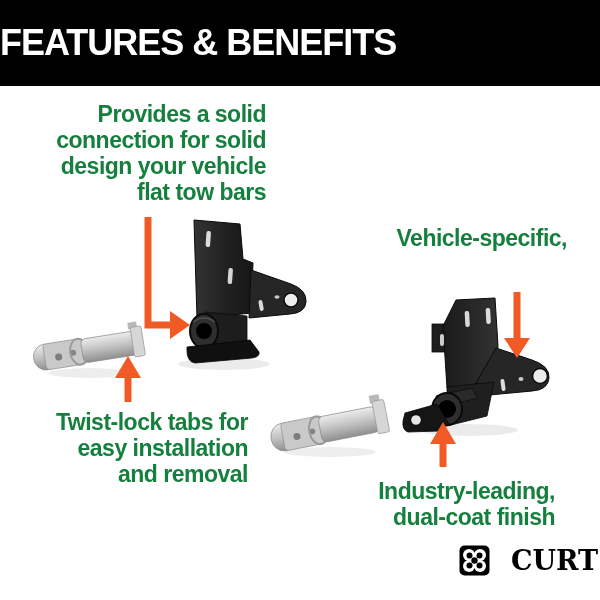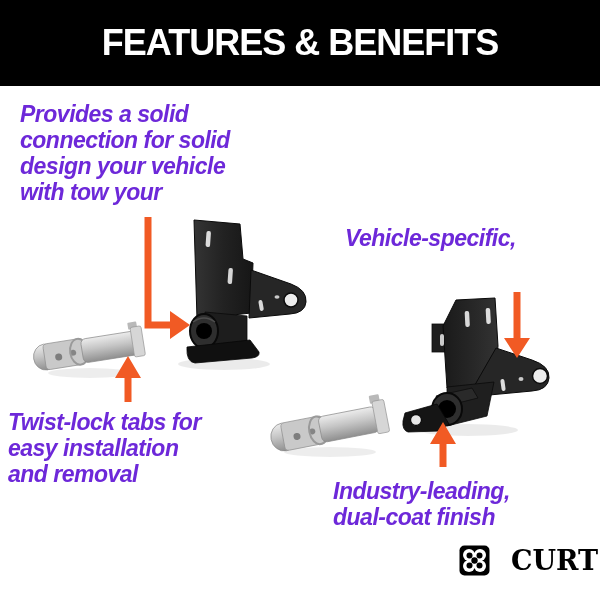--- a/index.html
+++ b/index.html
@@ -1,24 +1,24 @@
 <!DOCTYPE html>
 <html><head>
 <meta charset="utf-8">
 <style>
   html,body { margin:0; padding:0; background:#ffffff; }
   body { width:600px; height:600px; font-family:"Liberation Sans",sans-serif; }
   .stage { position:relative; width:600px; height:600px; background:#ffffff; overflow:hidden; }
 
   .header { position:absolute; top:0; left:0; width:600px; height:86px; background:#000000;
-            display:flex; align-items:center; justify-content:center; }
+            display:flex; align-items:center; }
   .title  { color:#ffffff; font-size:36px; font-weight:800; letter-spacing:-1px; white-space:nowrap; }
 
-  .callout { position:absolute; font-weight:700; color:#6d28d9; text-align:left;
-             font-size:23px; line-height:26px; letter-spacing:-0.5px;font-style:italic; }
+  .callout { position:absolute; font-weight:700; color:#15803d; text-align:right;
+             font-size:23px; line-height:26px; letter-spacing:-0.5px; }
   #c1 { left:20px;  top:101px; width:246px; }
   #c2 { left:345px; top:225px; width:222px; }
   #c3 { left:8px;   top:409px; width:240px; }
   #c4 { left:333px; top:478px; width:222px; }
 
   .artwork { position:absolute; left:0; top:0; width:600px; height:600px; }
 
   .logo { position:absolute; left:459px; top:545px; display:flex; align-items:flex-start; gap:21px; }
   .logo-text { font-family:"DejaVu Serif",serif; font-weight:bold; font-size:27px; color:#000;
                line-height:32px; letter-spacing:0px; }
@@ -115,21 +115,21 @@
     <path d="M144.5,217 H151.5 V321.5 H170 V311 L190,325 L170,339 V328.5 H144.5 Z" fill="#F15A24"></path>
     <path d="M513.5,292 H520.5 V338 H530 L517,358 L504,338 H513.5 Z" fill="#F15A24"></path>
     <path d="M124.5,402 V378 H115 L128,356 L141,378 H131.5 V402 Z" fill="#F15A24"></path>
     <path d="M439.5,467 V444 H430 L443,422 L456,444 H446.5 V467 Z" fill="#F15A24"></path>
   </svg>
 
   <div class="callout" id="c1">
     <div>Provides a solid</div>
     <div>connection for solid</div>
     <div>design your vehicle</div>
-    <div>with tow your</div>
+    <div>flat tow bars</div>
   </div>
 
   <div class="callout" id="c2">
     <div>Vehicle-specific,</div>
   </div>
 
   <div class="callout" id="c4">
     <div>Industry-leading,</div>
     <div>dual-coat finish</div>
   </div>

